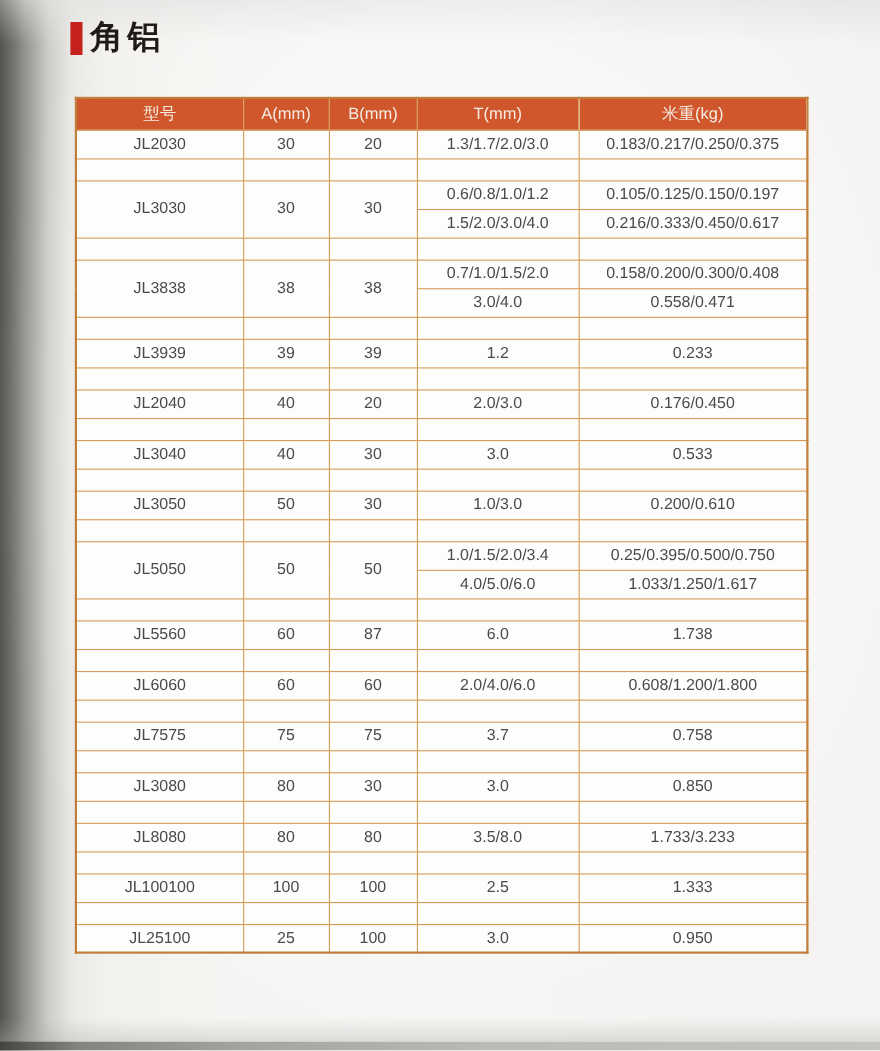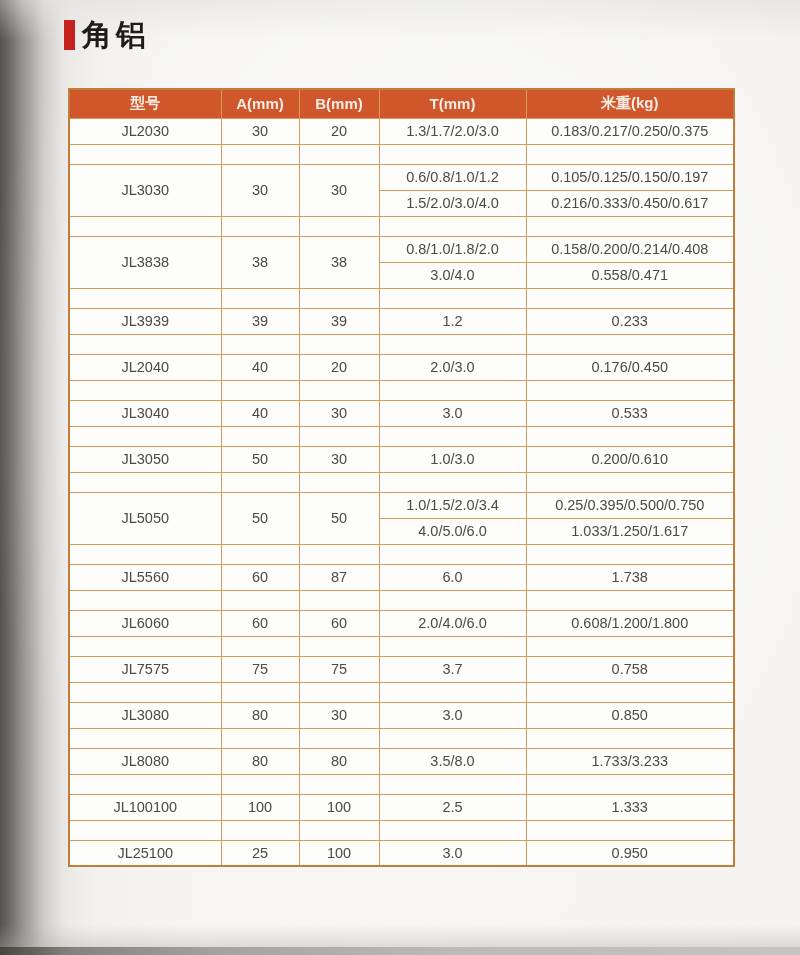--- a/index.html
+++ b/index.html
@@ -75,21 +75,21 @@
     border: 1.5px solid var(--border-color, #d79b57);
     text-align: center;
     vertical-align: middle;
     overflow: hidden;
     white-space: nowrap;
   }
   table.spec thead th {
     background: var(--header-bg, #d0572c);
     color: var(--header-text, #f7ece4);
     font-size: 15px;
-    font-weight: bold;
+    font-weight: normal;
     height: 29px;
   }
   table.spec td {
     color: var(--cell-text, #4a4a4a);
     font-size: 14.5px;
     background: #fdfdfc;
   }
   tr.data-row td { height: 26px; }
   tr.spacer-row td { height: 20px; }
 </style>
@@ -152,22 +152,22 @@
           <td></td>
           <td></td>
           <td></td>
           <td></td>
           <td></td>
         </tr>
         <tr class="data-row">
           <td rowspan="2">JL3838</td>
           <td rowspan="2">38</td>
           <td rowspan="2">38</td>
-          <td>0.8/1.0/1.8/2.0</td>
-          <td>0.158/0.200/0.214/0.408</td>
+          <td>0.7/1.0/1.5/2.0</td>
+          <td>0.158/0.200/0.300/0.408</td>
         </tr>
         <tr class="data-row">
           <td>3.0/4.0</td>
           <td>0.558/0.471</td>
         </tr>
         <tr class="spacer-row">
           <td></td>
           <td></td>
           <td></td>
           <td></td>

